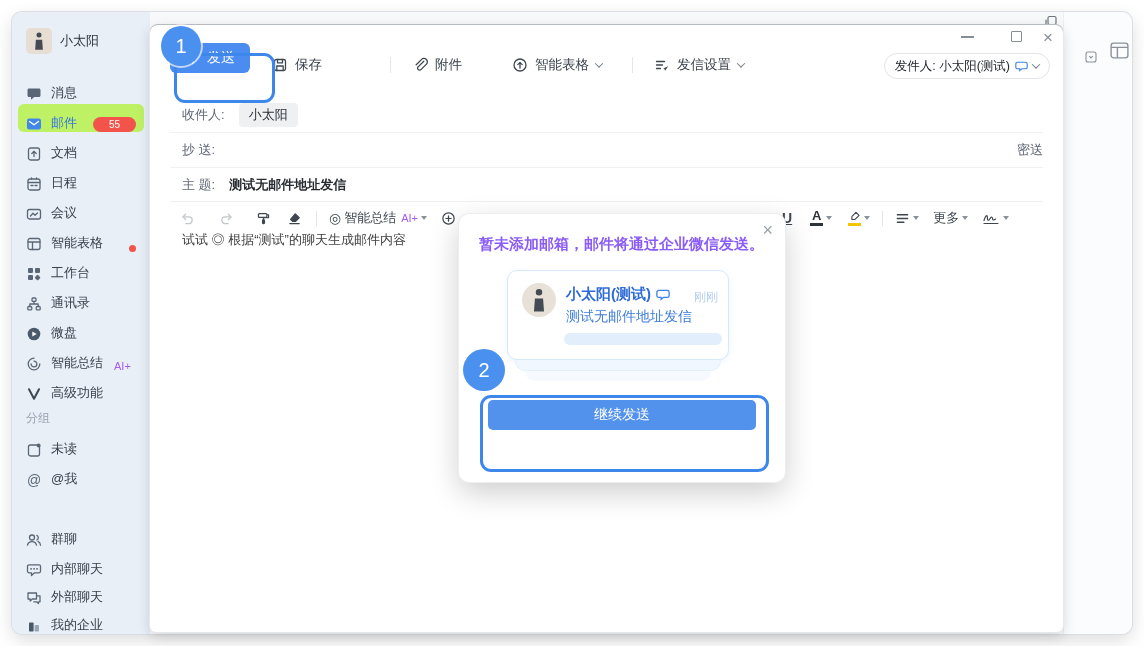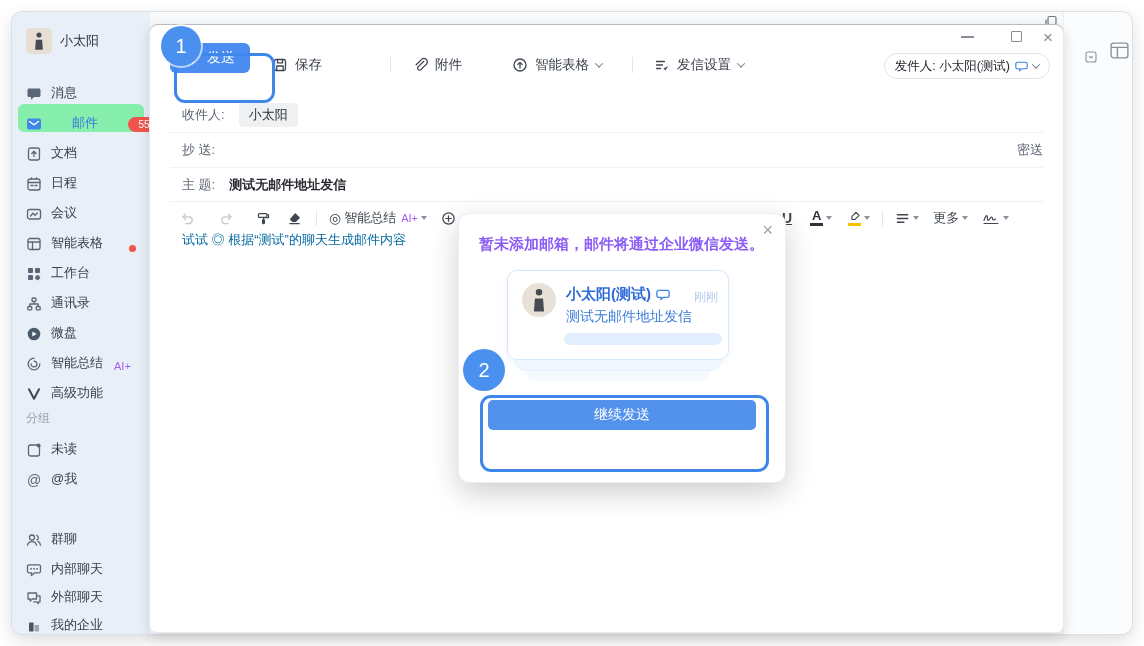--- a/index.html
+++ b/index.html
@@ -12,21 +12,21 @@
 
   
   .sidebar { position:absolute; left:0; top:0; width:138px; height:622px; background:#e9eff7;
              border-radius:10px 0 0 10px; }
   .profile { position:absolute; left:14px; top:16px; display:flex; align-items:center; gap:8px; }
   .avatar-sq { width:26px; height:26px; border-radius:5px; background:#e6ddd3; display:flex; align-items:center; justify-content:center; overflow:hidden; }
   .profile-name { font-size:13px; color:#2e343c; }
   .s-item { position:absolute; left:6px; width:126px; height:28px; border-radius:6px;
             display:flex; align-items:flex-end; gap:9px; padding:0 8px; cursor:default; }
   .s-item .lbl { font-size:13px; color:#3a414b; white-space:nowrap; }
-  .s-item.sel { background:#86efac;gap:30px; }
+  .s-item.sel { background:#bef264; }
   .s-item.sel .lbl { color:#3a78dd; }
   .badge { margin-left:auto; min-width:19px; height:15px; border-radius:8px; background:#f2544b;
            color:#fff; font-size:10px; display:flex; align-items:center; justify-content:center; padding:0 16px; }
   .reddot { margin-left:auto; width:7px; height:7px; border-radius:50%; background:#f2544b; }
   .ai-suffix { font-size:11px; color:#a75cf0; margin-left:2px; }
   .grp-hdr { position:absolute; left:14px; font-size:12px; color:#99a2ad; }
   .at-glyph { font-size:14px; color:#5a6675; width:16px; text-align:center; }
   svg.ic { stroke:#5a6675; fill:none; stroke-width:1.3; stroke-linecap:round; stroke-linejoin:round; flex:0 0 auto; }
 
   
@@ -60,21 +60,21 @@
 
   .edbar-l { position:absolute; left:30px; top:181px; height:24px; display:flex; align-items:center; }
   .edbar-r { position:absolute; left:632px; top:181px; height:24px; display:flex; align-items:center; }
   .ed-ic { display:flex; align-items:center; gap:3px; color:#3f464f; font-size:13px; }
   .ediv { width:1px; height:15px; background:#e3e5e8; }
   .u-g { font-size:14px; text-decoration:underline; color:#3f464f; font-weight:bold; }
   .a-g { display:flex; flex-direction:column; align-items:center; line-height:12px; }
   .a-g .a { font-size:13px; font-weight:bold; color:#2e333a; }
   .a-g .bar { width:13px; height:3px; background:#2e333a; margin-top:1px; }
   .hl-bar { width:13px; height:3px; background:#f2c500; margin-top:1px; }
-  .placeholder { position:absolute; left:32px; top:206px; font-size:13px; color:#0369a1; }
+  .placeholder { position:absolute; left:32px; top:206px; font-size:13px; color:#404040; }
 
   
   .dialog { position:absolute; left:447px; top:202px; width:326px; height:268px; background:#fff; border-radius:10px;
             box-shadow:0 0 0 1px #eceef1, 0 10px 30px rgba(0,0,0,.20); z-index:40; }
   .dlg-x { position:absolute; right:12px; top:6px; font-size:18px; color:#9aa1aa; cursor:default; }
   .dlg-title { position:absolute; left:20px; top:19px; right:20px; font-size:15px; font-weight:bold; color:#8b5cf6; line-height:22px; }
   .pv-card { position:absolute; left:48px; top:56px; width:222px; height:90px; background:#fff;
              border:1px solid #d7e8fb; border-radius:10px; box-shadow:0 2px 6px rgba(90,140,210,.10); }
   .pv-ava { position:absolute; left:14px; top:12px; width:34px; height:34px; border-radius:50%; background:#e8e1d8; overflow:hidden; display:flex; align-items:center; justify-content:center; }
   .pv-name { position:absolute; left:58px; top:14px; font-size:15px; font-weight:bold; color:#2f6bd8; display:flex; align-items:center; gap:5px; }

